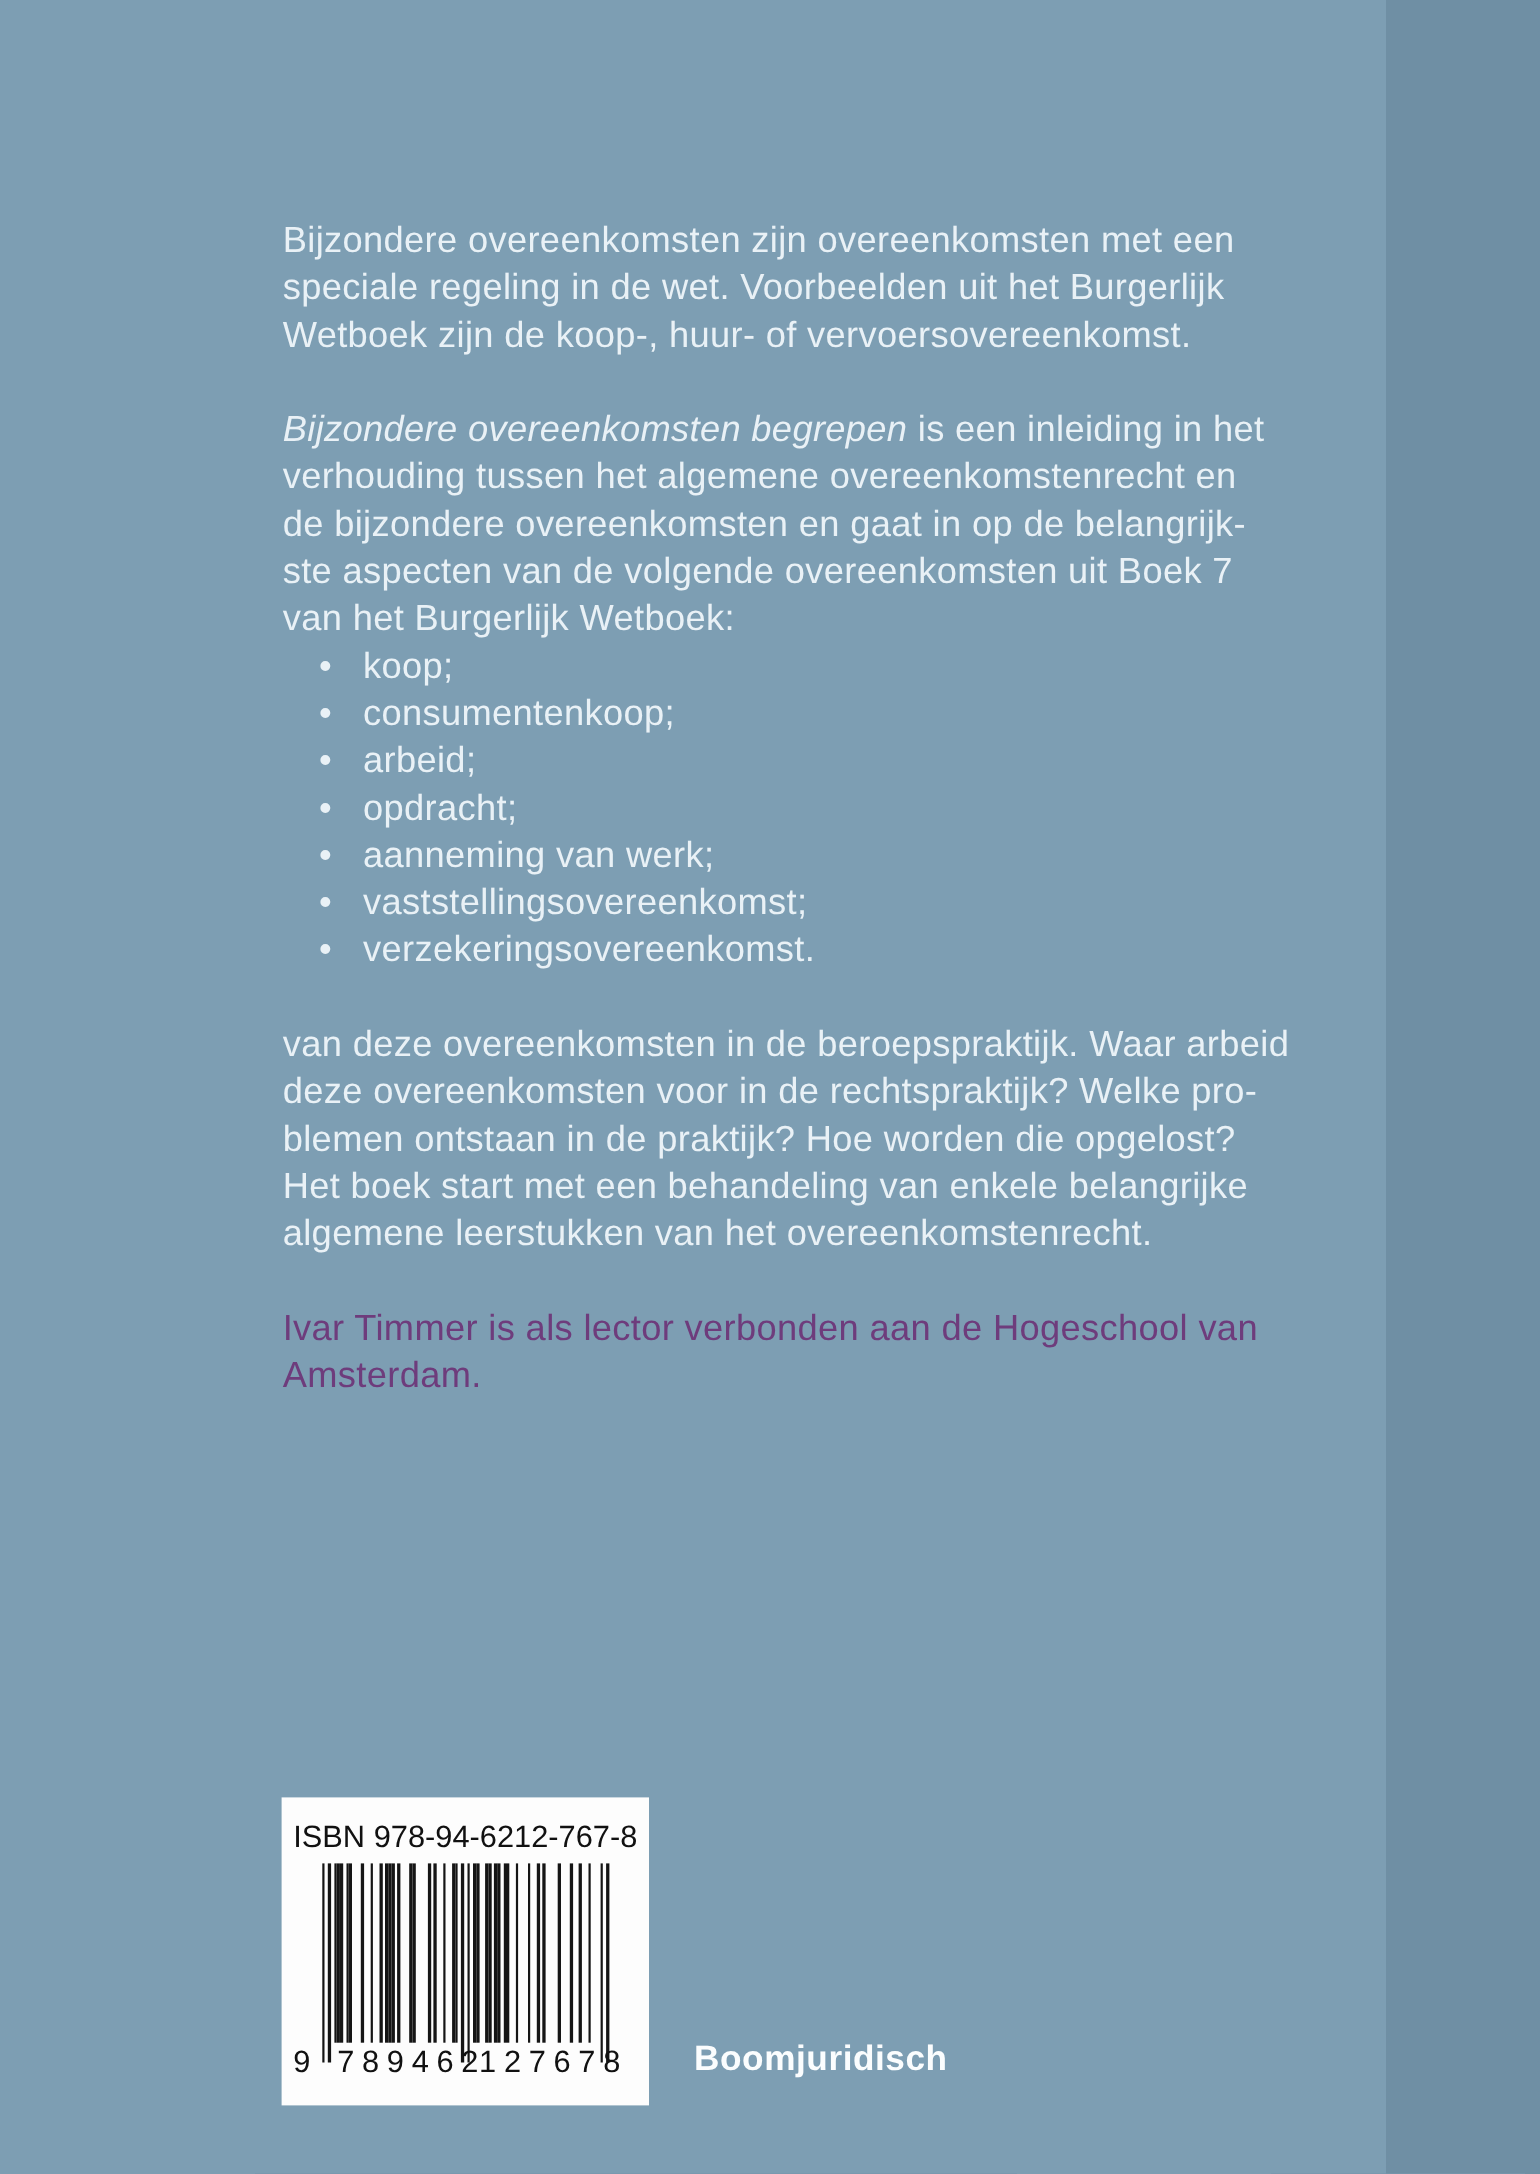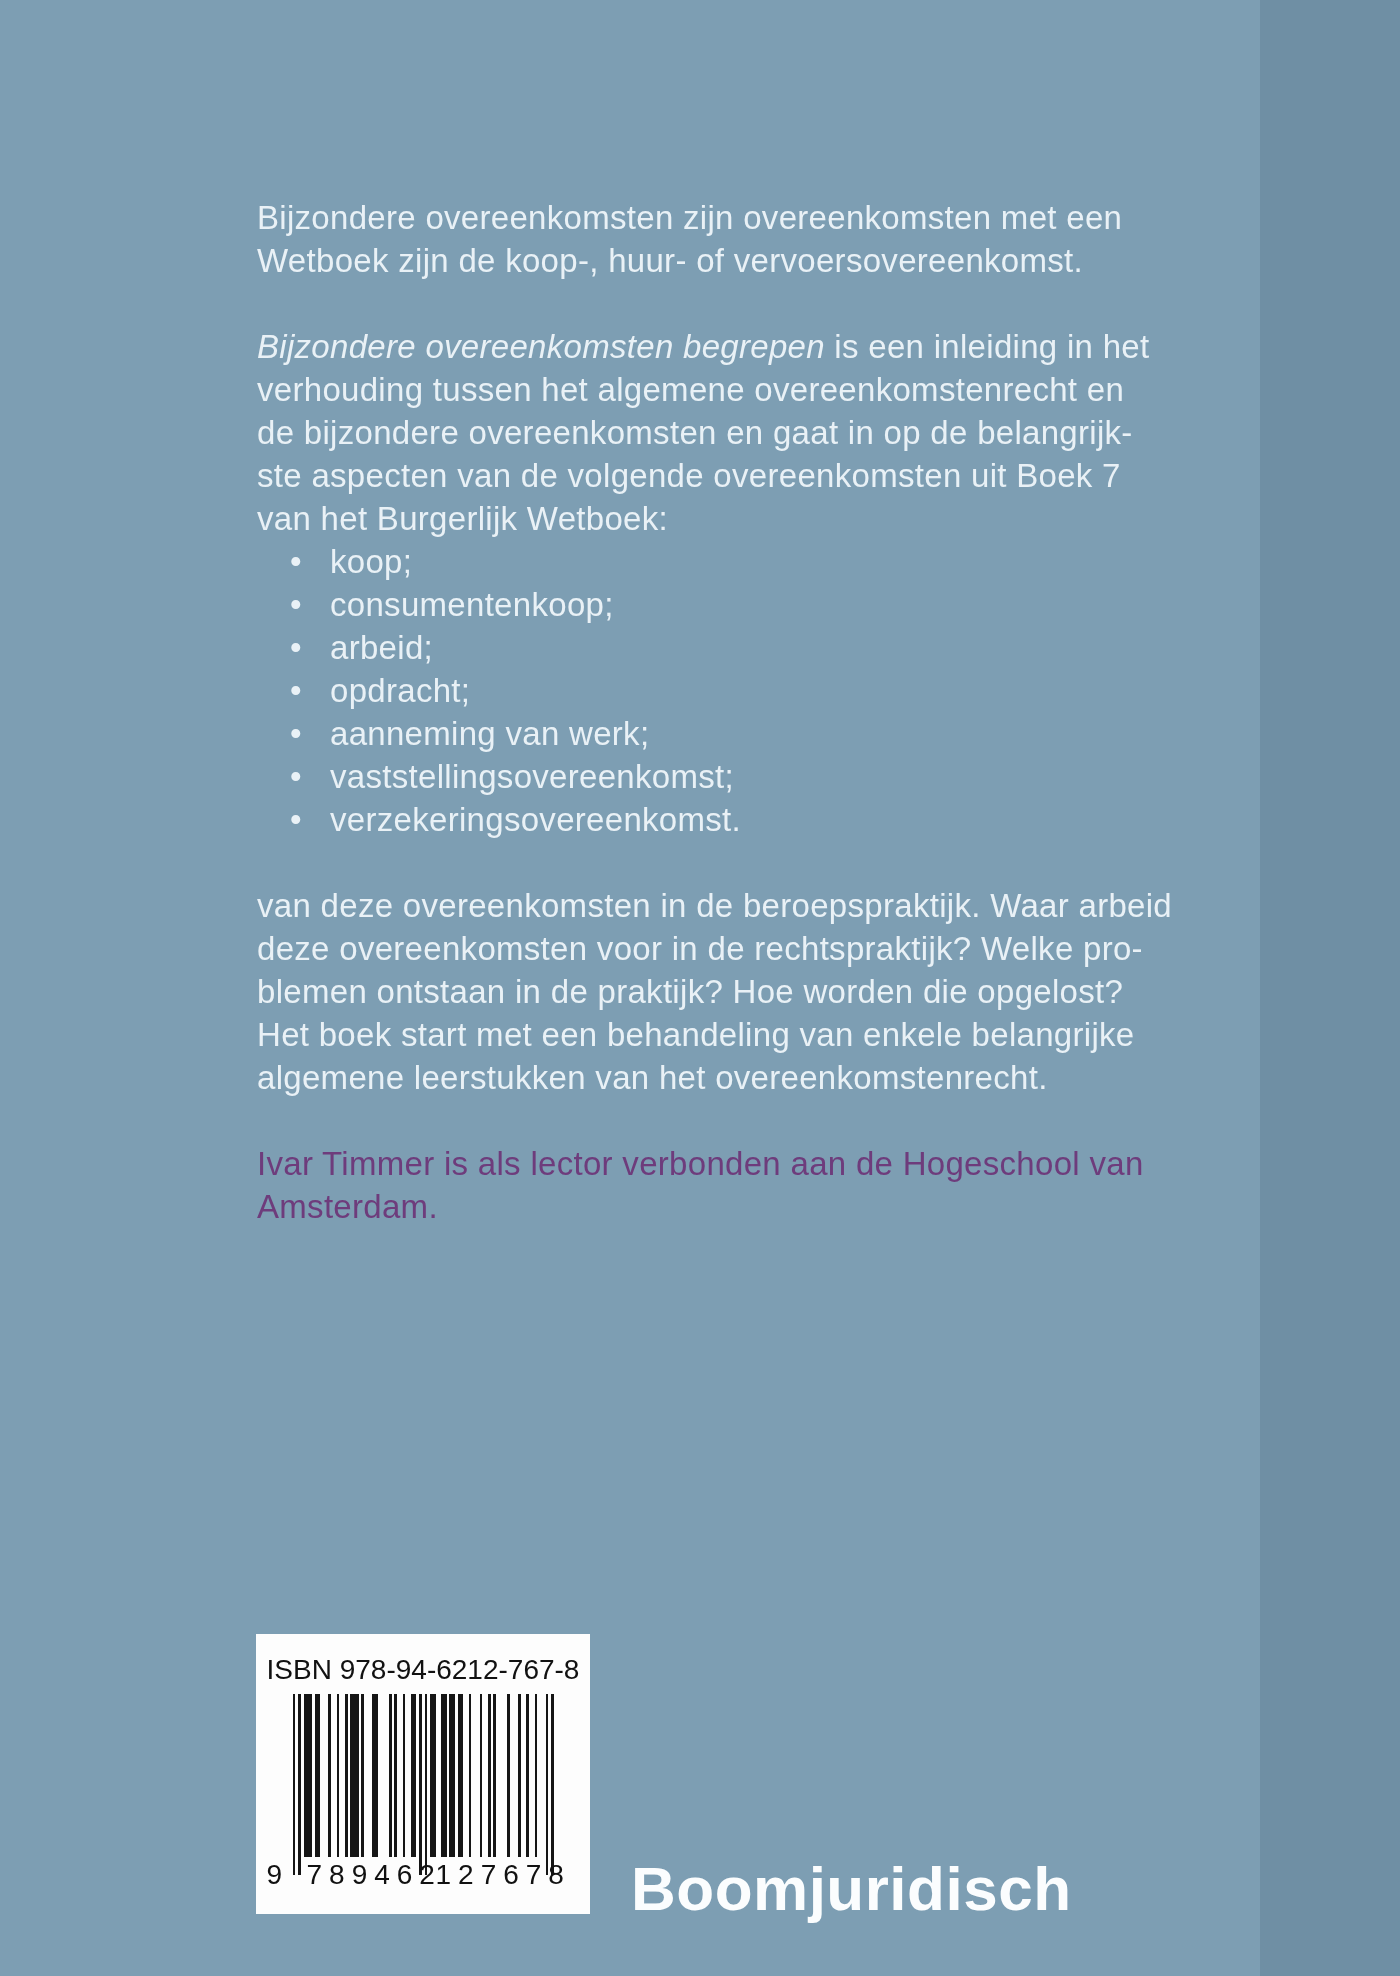--- a/index.html
+++ b/index.html
@@ -75,35 +75,36 @@
     white-space: nowrap;
   }
   .digit-lead { left: -26px; }
   .digit-group-1 { left: 14px; letter-spacing: 7px; }
   .digit-group-2 { left: 143px; letter-spacing: 7px; }
   .publisher-logo {
     position: absolute;
     left: 631px;
     top: 1853px;
     color: #FBFDFE;
-    font-size: 62px;
+    font-size: 32px;
     font-weight: 700;
     letter-spacing: 0.5px;
     white-space: nowrap;
   }
 </style>
 </head>
 <body>
 
 <div class="cover">
 
   <div class="text-block">
 
     <div class="para">
       <div class="line">Bijzondere overeenkomsten zijn overeenkomsten met een</div>
+      <div class="line">speciale regeling in de wet. Voorbeelden uit het Burgerlijk</div>
       <div class="line">Wetboek zijn de koop-, huur- of vervoersovereenkomst.</div>
     </div>
 
     <div class="para">
       <div class="line"><em>Bijzondere overeenkomsten begrepen</em><span> is een inleiding in het</span></div>
       <div class="line">verhouding tussen het algemene overeenkomstenrecht en</div>
       <div class="line">de bijzondere overeenkomsten en gaat in op de belangrijk-</div>
       <div class="line">ste aspecten van de volgende overeenkomsten uit Boek 7</div>
       <div class="line">van het Burgerlijk Wetboek:</div>
       <ul class="bullet-list">

